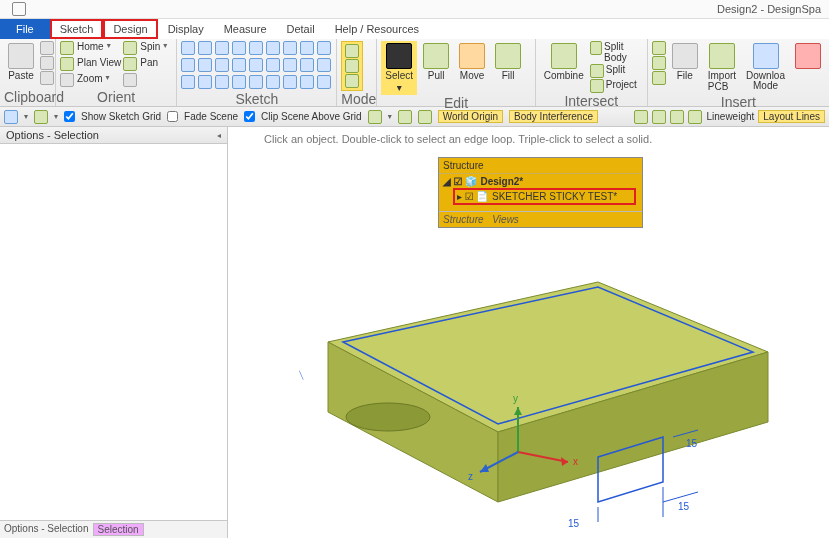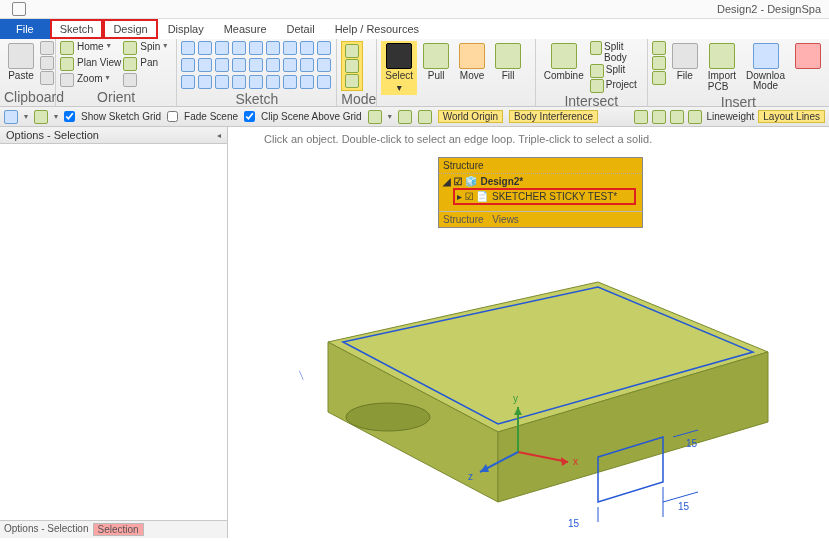--- a/index.html
+++ b/index.html
@@ -34,30 +34,30 @@
   .ob-ic { width: 14px; height: 14px; }
   .chk { width: 11px; height: 11px; }
   .ob-right { margin-left: auto; display: flex; align-items: center; gap: 4px; }
   .ob-chip { background: #ffe680; border: 1px solid #d8bd3a; padding: 0 4px; font-size: 10px; }
 
   .workspace { display: flex; height: 411px; }
   .left-panel { width: 228px; border-right: 1px solid #c8c8c8; display: flex; flex-direction: column; background: #fff; gap: 36px; }
   .panel-head { background: linear-gradient(#f3f3f3,#e6e6e6); border-bottom: 1px solid #c8c8c8; padding: 2px 6px; font-size: 11px; color: #333; display: flex; align-items: center; justify-content: space-between; }
   .panel-body { flex: 1; background: #fff; }
   .panel-tabs { border-top: 1px solid #c8c8c8; background: #f3f3f3; font-size: 10px; padding: 2px 4px; color: #555; display: flex; gap: 4px; }
-  .panel-tabs span:last-child { background: #fca5a5; border: 1px solid #bbb; padding: 0 4px; }
+  .panel-tabs span:last-child { background: #f0abfc; border: 1px solid #bbb; padding: 0 4px; }
 
   .viewport { flex: 1; position: relative; background: #fff; overflow: hidden; }
   .hint { position: absolute; top: 6px; left: 16px; font-size: 11px; color: #777; margin-left: 20px; }
   .structure { position: absolute; top: 30px; left: 210px; width: 205px; background: #eab308; border: 1px solid #888; font-size: 10px; }
   .structure .hd { padding: 2px 4px; font-size: 10px; color: #333; border-bottom: 1px dotted #aaa; }
   .structure .tree { padding: 2px 4px 4px 4px; }
   .structure .node1 { font-weight: bold; font-size: 10px; }
   .structure .node2 { border: 2px solid #e02020; padding: 1px 2px; margin: 1px 2px 2px 10px; font-size: 10px; display: flex; align-items: center; gap: 3px; }
-  .structure .ft { border-top: 1px solid #bbb; padding: 2px 4px; font-size: 10px; color: #555; }
+  .structure .ft { border-top: 1px solid #bbb; padding: 2px 4px; font-size: 10px; color: #555; font-style: italic; }
   .structure .ft span { margin-right: 6px; }
 
   .model { position: absolute; left: 40px; top: 75px; width: 530px; height: 330px; }
 
   
   .ic, .ic-s, .sg-ic, .ob-ic { background: #d9e6b8; border: 1px solid #8aa840; border-radius: 2px; }
   .ic.blue, .ob-ic.blue, .sg-ic.blue { background: #cfe2ff; border-color: #6a9ed8; }
   .ic.orange { background: #ffd9a0; border-color: #d89b3e; }
   .ic.gray, .ic-s.gray { background: #e4e4e4; border-color: #aaa; }
   .ic.red { background: #ffb0b0; border-color: #d05050; }
@@ -195,20 +195,21 @@
         </div>
       <div class="big-btn">
           <div class="ic orange"></div>
           <span>Move</span>
         </div>
       <div class="big-btn">
           <div class="ic"></div>
           <span>Fill</span>
         </div>
     </div>
+    <div class="group-label">Edit</div>
   </div>
 
   <div class="group" style="width:120px">
     <div class="group-body">
       <div class="big-btn">
           <div class="ic"></div>
           <span>Combine</span>
         </div>
       <div class="split-col">
         <div class="row">

